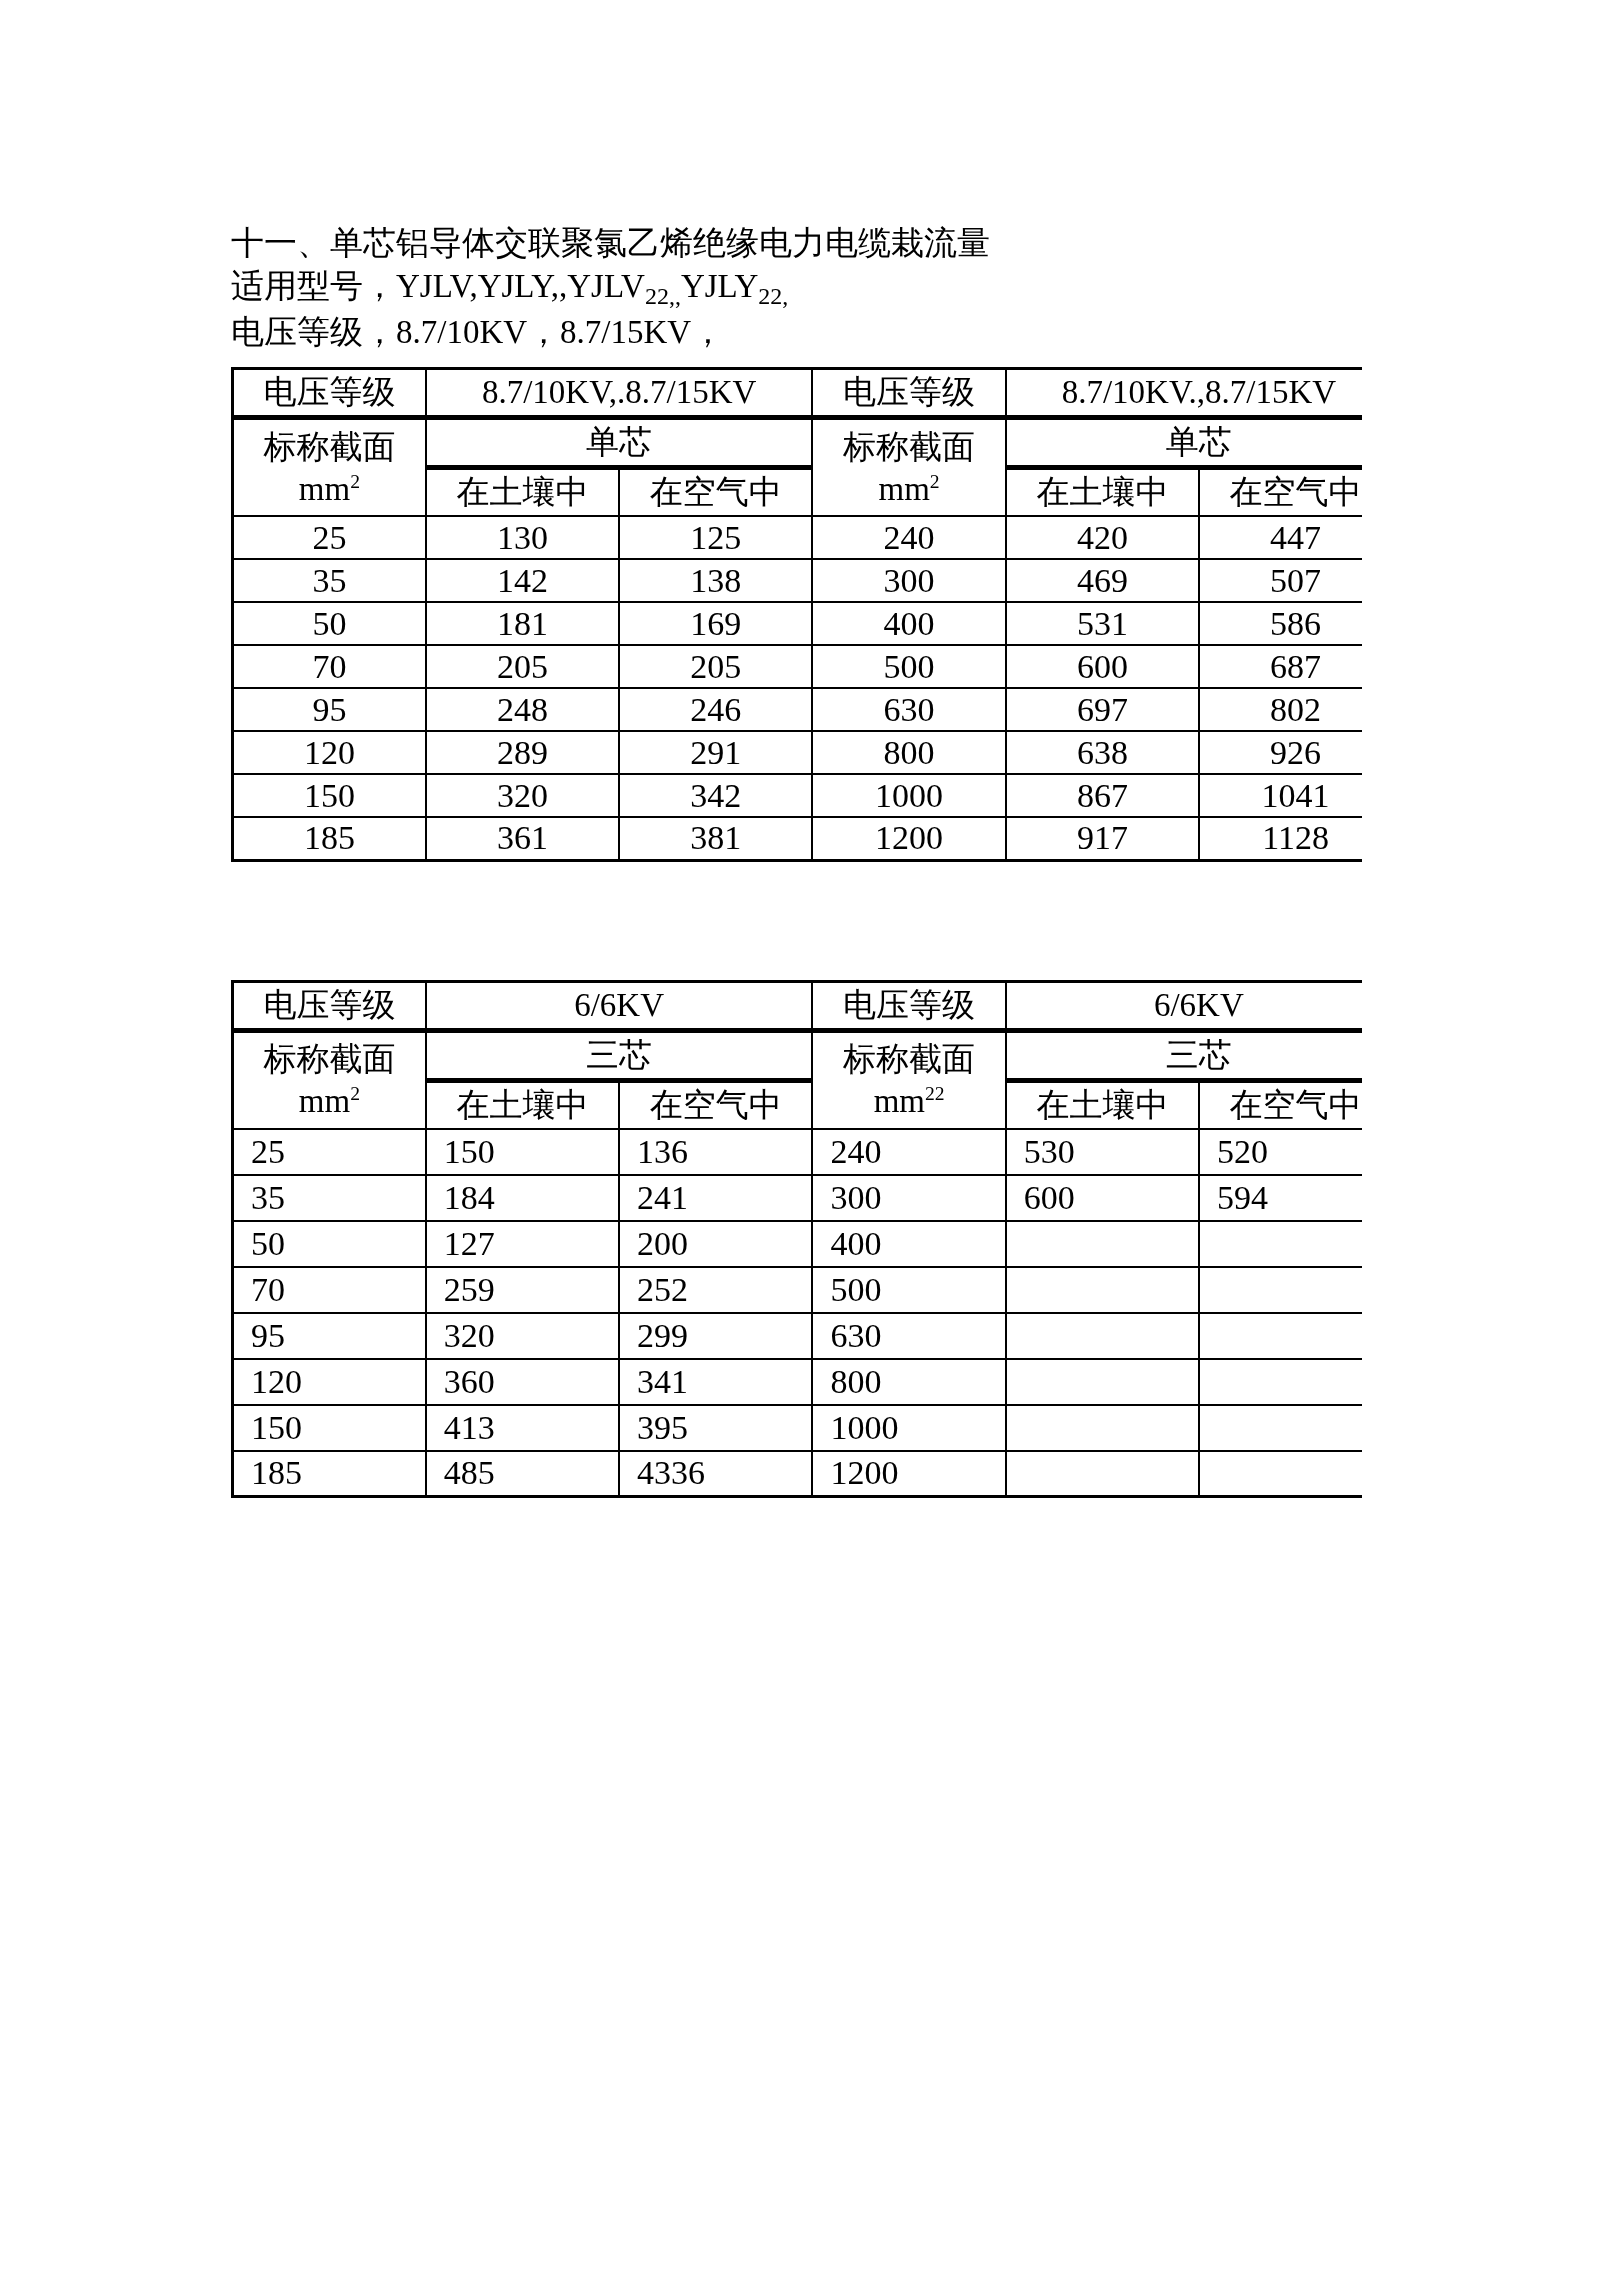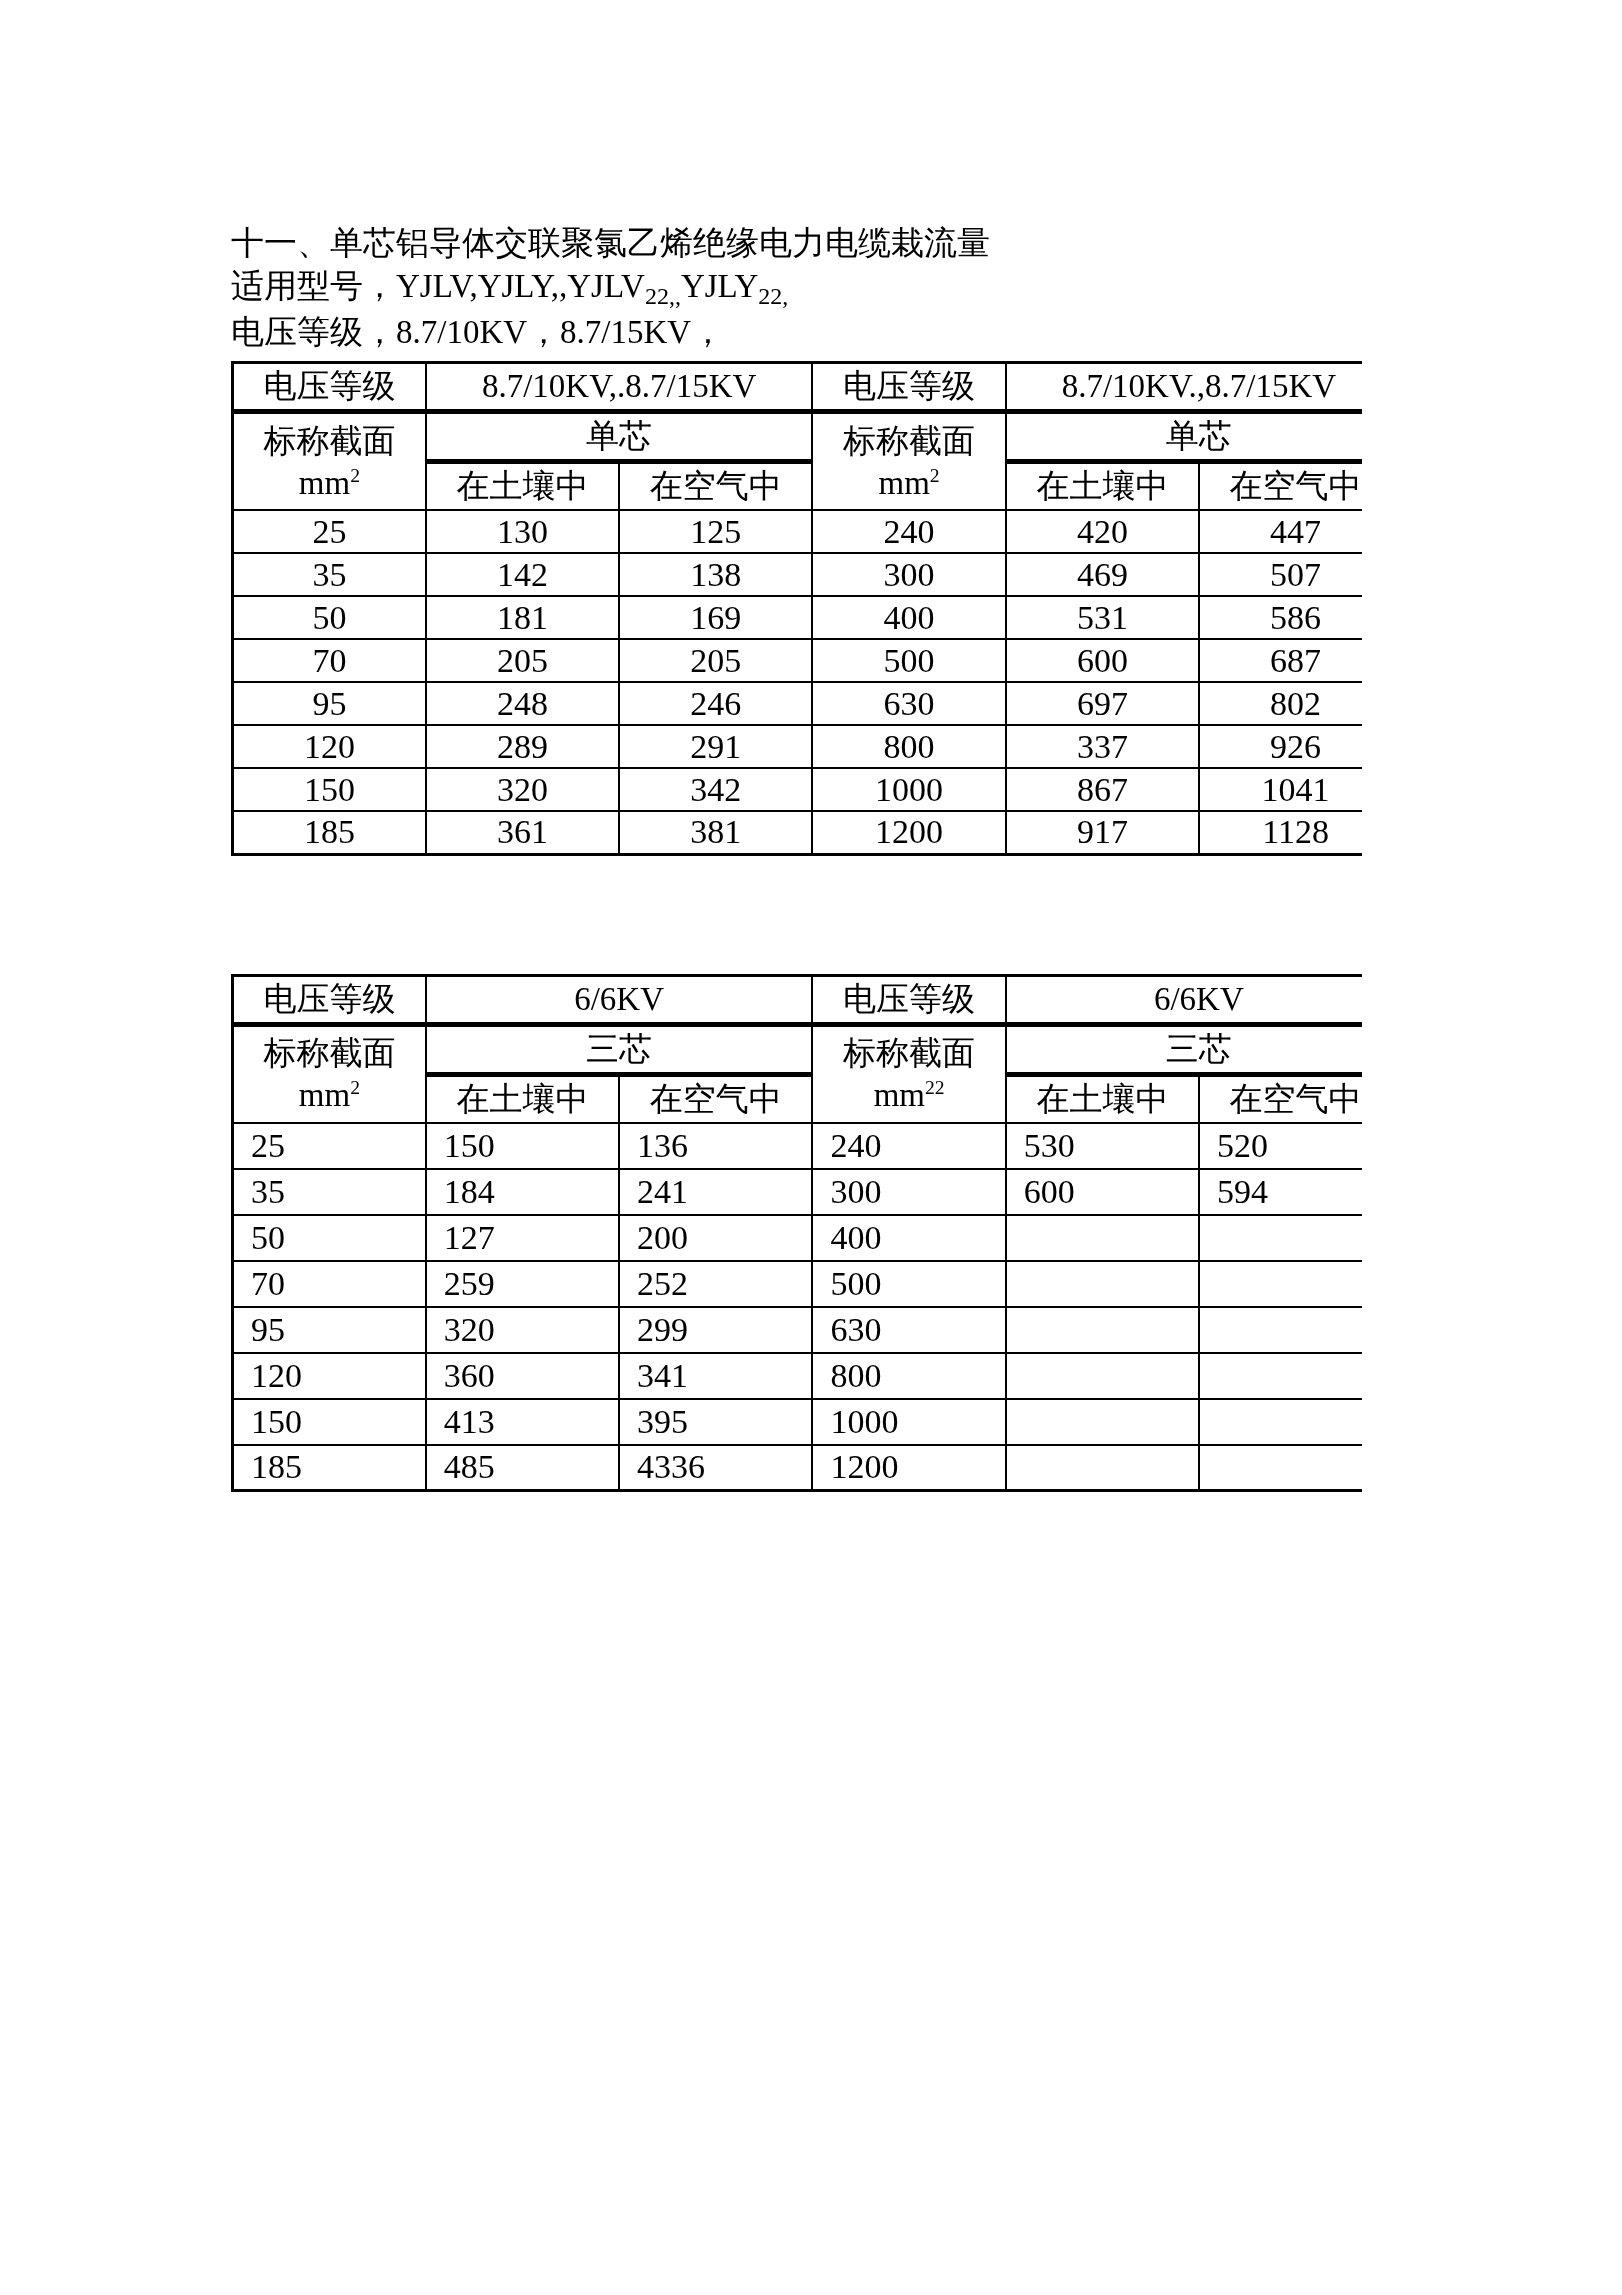--- a/index.html
+++ b/index.html
@@ -27,21 +27,21 @@
   }
   sup {
     font-size: 19.6px;
     vertical-align: super; line-height: 0;
   }
 
   table.cable-table {
     border-collapse: collapse;
     table-layout: fixed;
     width: 1163px;
-    margin-top: 7px;
+    margin-top: 13px;
     border: 3.3px solid #000;
     padding-left: 20px;
   }
   table.cable-table td {
     border: 2.6px solid #000;
     text-align: center;
     font-size: 33px;
     padding: 0;
     overflow: hidden;
   }
@@ -141,21 +141,21 @@
               <td>246</td>
               <td>630</td>
               <td>697</td>
               <td>802</td>
             </tr>
             <tr>
               <td>120</td>
               <td>289</td>
               <td>291</td>
               <td>800</td>
-              <td>337</td>
+              <td>638</td>
               <td>926</td>
             </tr>
             <tr>
               <td>150</td>
               <td>320</td>
               <td>342</td>
               <td>1000</td>
               <td>867</td>
               <td>1041</td>
             </tr>

